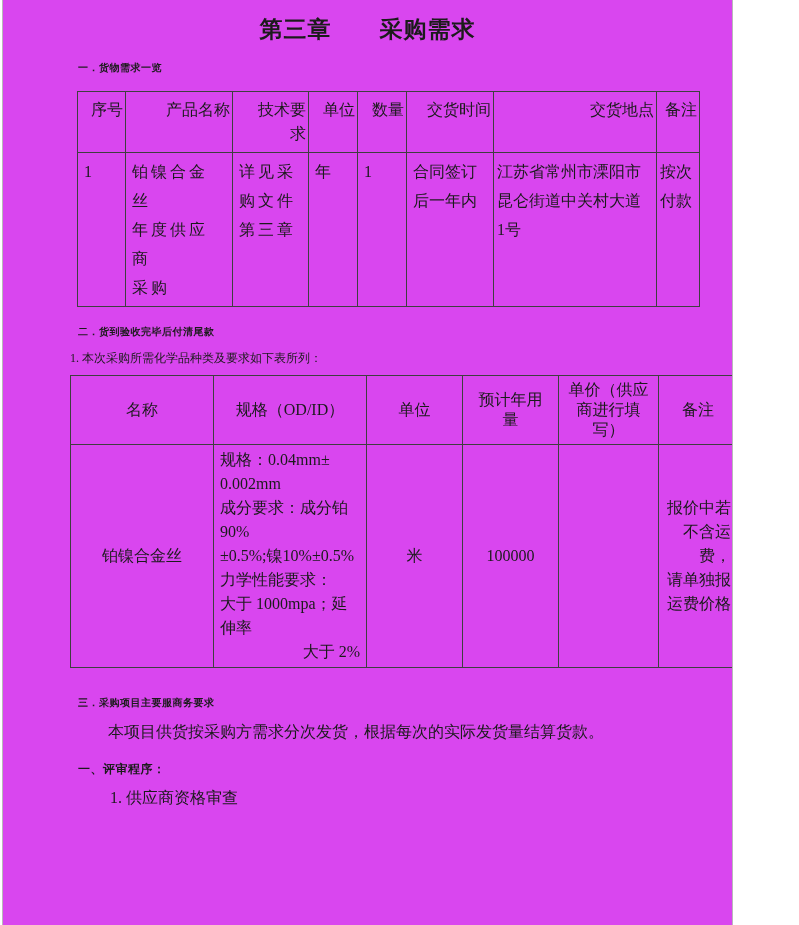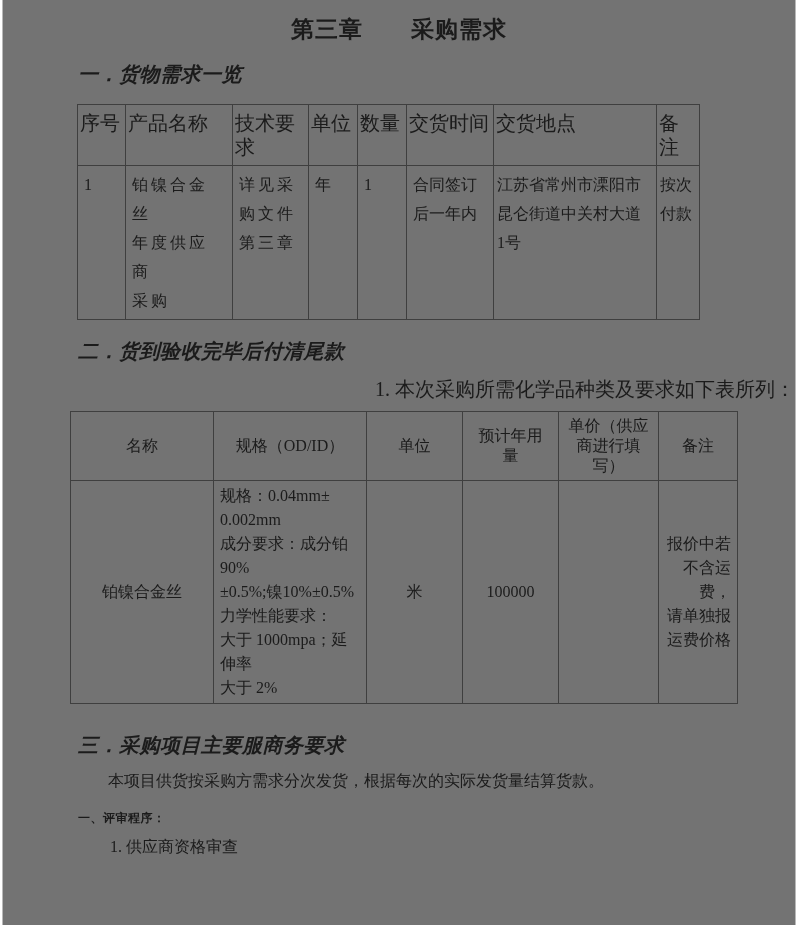--- a/index.html
+++ b/index.html
@@ -3,57 +3,55 @@
 <meta charset="utf-8">
 <style>
   * { margin: 0; padding: 0; box-sizing: border-box; }
   html, body { background: #ffffff; }
   body {
     font-family: "Liberation Serif", "DejaVu Serif", serif;
     color: #1b1b1b;
     width: 799px;
   }
   .page {
-    width: 794px;
+    width: 731px;
     height: 925px;
     margin-left: 2px;
-    background: #737373;
+    background: #d946ef;
     border-left: 1px solid #b9b9b9;
     border-right: 1px solid #b9b9b9;
     overflow: hidden;
     position: relative;
   }
   .chapter3-title {
     font-size: 23px;
     font-weight: bold;
     text-align: center;
     padding-top: 14px;
     letter-spacing: 1px;
   }
   .sec-heading {
-    font-size: 20px;
+    font-size: 10px;
     font-weight: bold;
     margin: 16px 0 0 75px;
     letter-spacing: 0.5px;
-    font-style: italic;
   }
   .sec-heading.s2 { margin-top: 18px; }
   .sec-heading.s3 { margin-top: 28px; }
   .intro {
-    font-size: 20px;
+    font-size: 12px;
     margin: 11px 0 0 67px;
-    text-align: right;
   }
   table { border-collapse: collapse; table-layout: fixed; }
   th, td { border: 1.5px solid #3f3f3f; }
   .goods-table { margin: 16px 0 0 74px; width: 622px; }
   .goods-table th {
     font-weight: normal;
-    font-size: 20px;
-    text-align: left;
+    font-size: 16px;
+    text-align: right;
     vertical-align: top;
     padding: 6px 2px;
     line-height: 24px;
     white-space: pre-line;
   }
   .goods-table td {
     font-size: 16px;
     vertical-align: top;
     padding: 4px 6px;
     line-height: 29px;
@@ -73,21 +71,21 @@
     white-space: pre-line;
   }
   .spec-table td {
     font-size: 16px;
     vertical-align: middle;
     padding: 3px 6px;
     line-height: 24px;
   }
   .cell-center { text-align: center; }
   .spec-main { white-space: pre-line; text-align: left; }
-  .spec-last { text-align: left; }
+  .spec-last { text-align: right; }
   .remark-cell { white-space: pre-line; text-align: right; }
   .s3-para { font-size: 16px; margin: 10px 0 0 105px; }
   .s3-para.second { margin-top: 12px; }
   .chapter4-title {
     font-size: 26px;
     font-weight: bold;
     margin: 34px 0 0 95px;
     letter-spacing: 1px;
   }
   .c4-heading {

